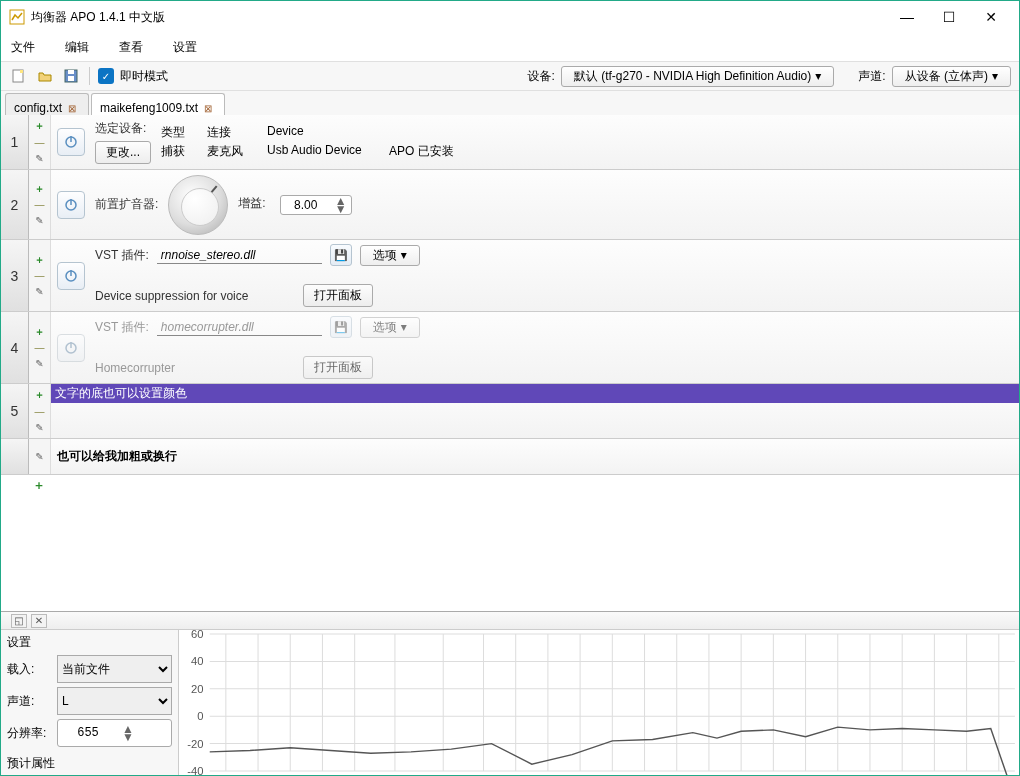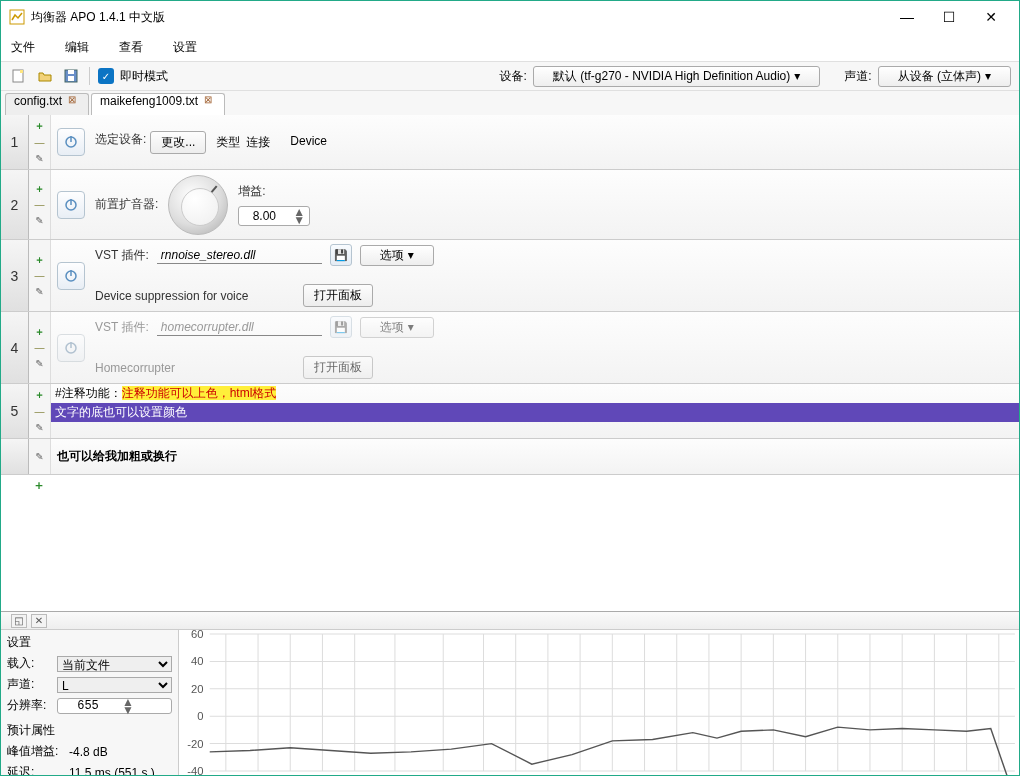--- a/index.html
+++ b/index.html
@@ -10,21 +10,21 @@
 .winbtns { display: flex; gap: 2px; }
 .winbtn { width: 40px; height: 24px; display: flex; align-items: center; justify-content: center; font-size: 14px; }
 .menubar { height: 28px; display: flex; align-items: center; padding: 0 10px; gap: 30px; }
 .menubar span { cursor: default; font-family: Liberation Mono, monospace; }
 .toolbar { height: 30px; display: flex; align-items: center; padding: 0 8px; gap: 6px; border-top: 1px solid #e0e0e0; border-bottom: 1px solid #e0e0e0; background: #f7f7f7; }
 .toolbar .tbtn { width: 20px; height: 20px; display: flex; align-items: center; justify-content: center; border-radius: 2px; }
 .toolbar .sep { width: 1px; height: 18px; background: #ccc; margin: 0 2px; }
 .toolbar .chk { width: 16px; height: 16px; background: #0b74c4; border-radius: 3px; color: #fff; display: flex; align-items: center; justify-content: center; font-size: 10px; }
 .toolbar .spacer { flex: 1; }
 .tabbar { height: 24px; display: flex; align-items: end; gap: 2px; padding: 0 4px; background: #f7f7f7; }
-.tab { height: 22px; display: flex; align-items: flex-start; padding: 0 8px; gap: 6px; border: 1px solid #bbb; border-bottom: none; border-radius: 3px 3px 0 0; background: #eee; }
+.tab { height: 22px; display: flex; align-items: flex-end; padding: 0 8px; gap: 6px; border: 1px solid #bbb; border-bottom: none; border-radius: 3px 3px 0 0; background: #eee; }
 .tab.active { background: #fff; }
 .tab .closex { width: 12px; height: 12px; font-size: 10px; color: #a06030; }
 .editor { flex: 1; overflow: auto; background: #fff; }
 .row { display: flex; border-bottom: 1px solid #ccc; min-height: 36px; }
 .rownum-col { width: 28px; background: linear-gradient(#f5f5f5,#e0e0e0); display: flex; align-items: center; justify-content: center; font-size: 14px; color: #333; border-right: 1px solid #bbb; }
 .sidetools { width: 22px; background: #f5f5f5; display: flex; flex-direction: column; align-items: center; justify-content: center; gap: 2px; border-right: 1px solid #ddd; padding: 4px 0; }
 .sidetools .st { width: 14px; height: 14px; display: flex; align-items: center; justify-content: center; font-size: 10px; }
 .st.plus { color: #2a8a2a; font-weight: bold; }
 .st.minus { color: #884; }
 .st.edit { color: #666; }
@@ -34,45 +34,45 @@
 .btn { padding: 2px 10px; border: 1px solid #aaa; border-radius: 3px; background: linear-gradient(#fdfdfd,#ededed); }
 .textbox { border: none; border-bottom: 1px solid #888; background: transparent; padding: 1px 4px; min-width: 110px; font-style: italic; }
 .label { color: #333; }
 .label.dis { color: #999; }
 .knob { width: 60px; height: 60px; border-radius: 50%; background: radial-gradient(circle at 40% 35%, #fff, #ddd 55%, #aaa); border: 1px solid #bbb; position: relative; }
 .knob::before { content: ""; position: absolute; width: 36px; height: 36px; border-radius: 50%; background: radial-gradient(circle at 35% 30%, #fff,#eee); top: 12px; left: 12px; border:1px solid #ccc; }
 .knob .tick { position:absolute; width:2px; height:8px; background:#555; left:30px; top:4px; transform-origin: center 26px; }
 .spin { display: inline-flex; align-items: center; border: 1px solid #aaa; border-radius: 3px; background: #fff; height: 20px; }
 .spin input { border: none; width: 50px; text-align: center; background: transparent; }
 .spin .ud { display: flex; flex-direction: column; font-size: 7px; line-height: 8px; padding: 0 4px; color: #666; }
-.dropdown { padding: 1px 19px; border: 1px solid #aaa; border-radius: 3px; background: linear-gradient(#fff,#eee); display: inline-flex; align-items: center; gap: 4px; }
+.dropdown { padding: 1px 12px; border: 1px solid #aaa; border-radius: 3px; background: linear-gradient(#fff,#eee); display: inline-flex; align-items: center; gap: 4px; }
 .iconbtn { width: 22px; height: 22px; border: 1px solid #b5c4d0; border-radius: 3px; background: linear-gradient(#f8fbfe,#e4ecf4); display: flex; align-items: center; justify-content: center; color: #4577a8; font-size:11px; }
 .comment-row .rowbody { flex-direction: column; align-items: stretch; padding: 0; gap: 0; }
 .cm-line { padding: 1px 4px; }
 .hl-yellow { background: #ffef3a; color: #c00; }
 .hl-purple { background: #6048b8; color: #fff; }
 .bold-row .rowbody { font-weight: bold; padding: 6px; }
 .add-row { height: 20px; display:flex; padding-left: 32px; align-items:center; }
 .analysis { border-top: 1px solid #aaa; background: #f7f7f7; display: flex; flex-direction: column; height: 164px; }
 .analysis-head { height: 18px; display: flex; align-items: center; padding: 0 6px; background: linear-gradient(#fafafa,#eee); border-bottom: 1px solid #ccc; }
 .analysis-head .title { flex: 1; }
 .analysis-head .hbtn { width: 16px; height: 14px; display:flex; align-items:center; justify-content:center; font-size:10px; color:#555; margin-left:4px; border:1px solid #bbb; background:#f3f3f3; }
 .analysis-body { flex: 1; display: flex; overflow: hidden; }
 .settings-panel { width: 178px; border-right: 1px solid #ccc; padding: 4px 6px; display: flex; flex-direction: column; gap: 4px; font-size: 12px; overflow:hidden; }
 .settings-panel .hdr { font-weight: normal; }
 .settings-panel .srow { display: flex; align-items: center; gap: 4px; }
 .settings-panel .srow .lab { width: 46px; }
-.settings-panel select, .settings-panel .spin { flex: 1; font-size:12px; height:16px; border:1px solid #aaa; }
+.settings-panel select, .settings-panel .spin { flex: 1; font-size:12px; height:28px; border:1px solid #aaa; }
 .chart { flex: 1; position: relative; background: #fff; }
 .chart svg { width: 100%; height: 100%; }
 .axis { stroke: #ddd; stroke-width: 1; }
 .curve { stroke: #555; stroke-width: 1.4; fill: none; }
 .ylabel { font-size: 11px; fill: #555; }
 .device-tbl { display:flex; flex-direction:column; gap:2px; flex:1; }
-.device-tbl .hdrs, .device-tbl .vals { display:flex; gap:0; }
+.device-tbl .hdrs, .device-tbl .vals { display:flex; gap:16px; }
 .device-tbl .c1{width:30px}.device-tbl .c2{width:44px}.device-tbl .c3{width:106px}.device-tbl .c4{flex:1}
 .vst-stack { display:flex; flex-direction:column; gap:18px; }
 .vst-line { display:flex; align-items:center; gap:8px; }
 </style>
 </head>
 <body>
 
 <div class="titlebar">
   <span class="icon">
     <svg viewBox="0 0 16 16">
@@ -151,30 +151,36 @@
         <div class="st minus">—</div>
         <div class="st edit">✎</div>
       </div>
     <div class="rowbody">
       <div class="powerbtn">
           <svg width="16" height="16">
             <circle cx="8" cy="8" r="5" fill="none" stroke="currentColor" stroke-width="1.5"></circle>
             <line x1="8" y1="2" x2="8" y2="8" stroke="currentColor" stroke-width="1.5"></line>
           </svg>
         </div>
-      <div style="display:flex;flex-direction:row;gap:4px">
+      <div style="display:flex;flex-direction:column;gap:4px">
         <span class="label">选定设备:</span>
         <button class="btn">更改...</button>
       </div>
       <div class="device-tbl">
         <div class="hdrs">
           <span class="c1">类型</span>
           <span class="c2">连接</span>
           <span class="c3">Device</span>
         </div>
+        <div class="vals">
+          <span class="c1">捕获</span>
+          <span class="c2">麦克风</span>
+          <span class="c3">Usb Audio Device</span>
+          <span class="c4">APO 已安装</span>
+        </div>
       </div>
     </div>
   </div>
 
   <div class="row" style="min-height:70px">
     <div class="rownum-col">2</div>
     <div class="sidetools">
         <div class="st plus">＋</div>
         <div class="st minus">—</div>
         <div class="st edit">✎</div>
@@ -183,21 +189,21 @@
       <div class="powerbtn">
           <svg width="16" height="16">
             <circle cx="8" cy="8" r="5" fill="none" stroke="currentColor" stroke-width="1.5"></circle>
             <line x1="8" y1="2" x2="8" y2="8" stroke="currentColor" stroke-width="1.5"></line>
           </svg>
         </div>
       <span class="label">前置扩音器:</span>
       <div class="knob">
           <span class="tick" style="transform:rotate(40deg)"></span>
         </div>
-      <div style="display:flex;flex-direction:column;gap:6px;align-items:flex-start">
+      <div style="display:flex;flex-direction:row;gap:14px;align-items:flex-start">
         <span class="label">增益:</span>
         <span class="spin">
             <input value="8.00" style="">
             <span class="ud">
               <span>▲</span>
               <span>▼</span>
             </span>
           </span>
       </div>
     </div>
@@ -268,21 +274,20 @@
   </div>
 
   <div class="row comment-row">
     <div class="rownum-col">5</div>
     <div class="sidetools">
         <div class="st plus">＋</div>
         <div class="st minus">—</div>
         <div class="st edit">✎</div>
       </div>
     <div class="rowbody">
-      <div class="cm-line"><span>#注释功能：</span><span class="hl-yellow">注释功能可以上色，html格式</span></div>
       <div class="cm-line hl-purple">文字的底也可以设置颜色</div>
       <div class="cm-line" style="height:14px"></div>
     </div>
   </div>
 
   <div class="row bold-row">
     <div class="rownum-col" style="background:linear-gradient(#f5f5f5,#e0e0e0);"></div>
     <div class="sidetools">
         <div class="st edit">✎</div>
       </div>

